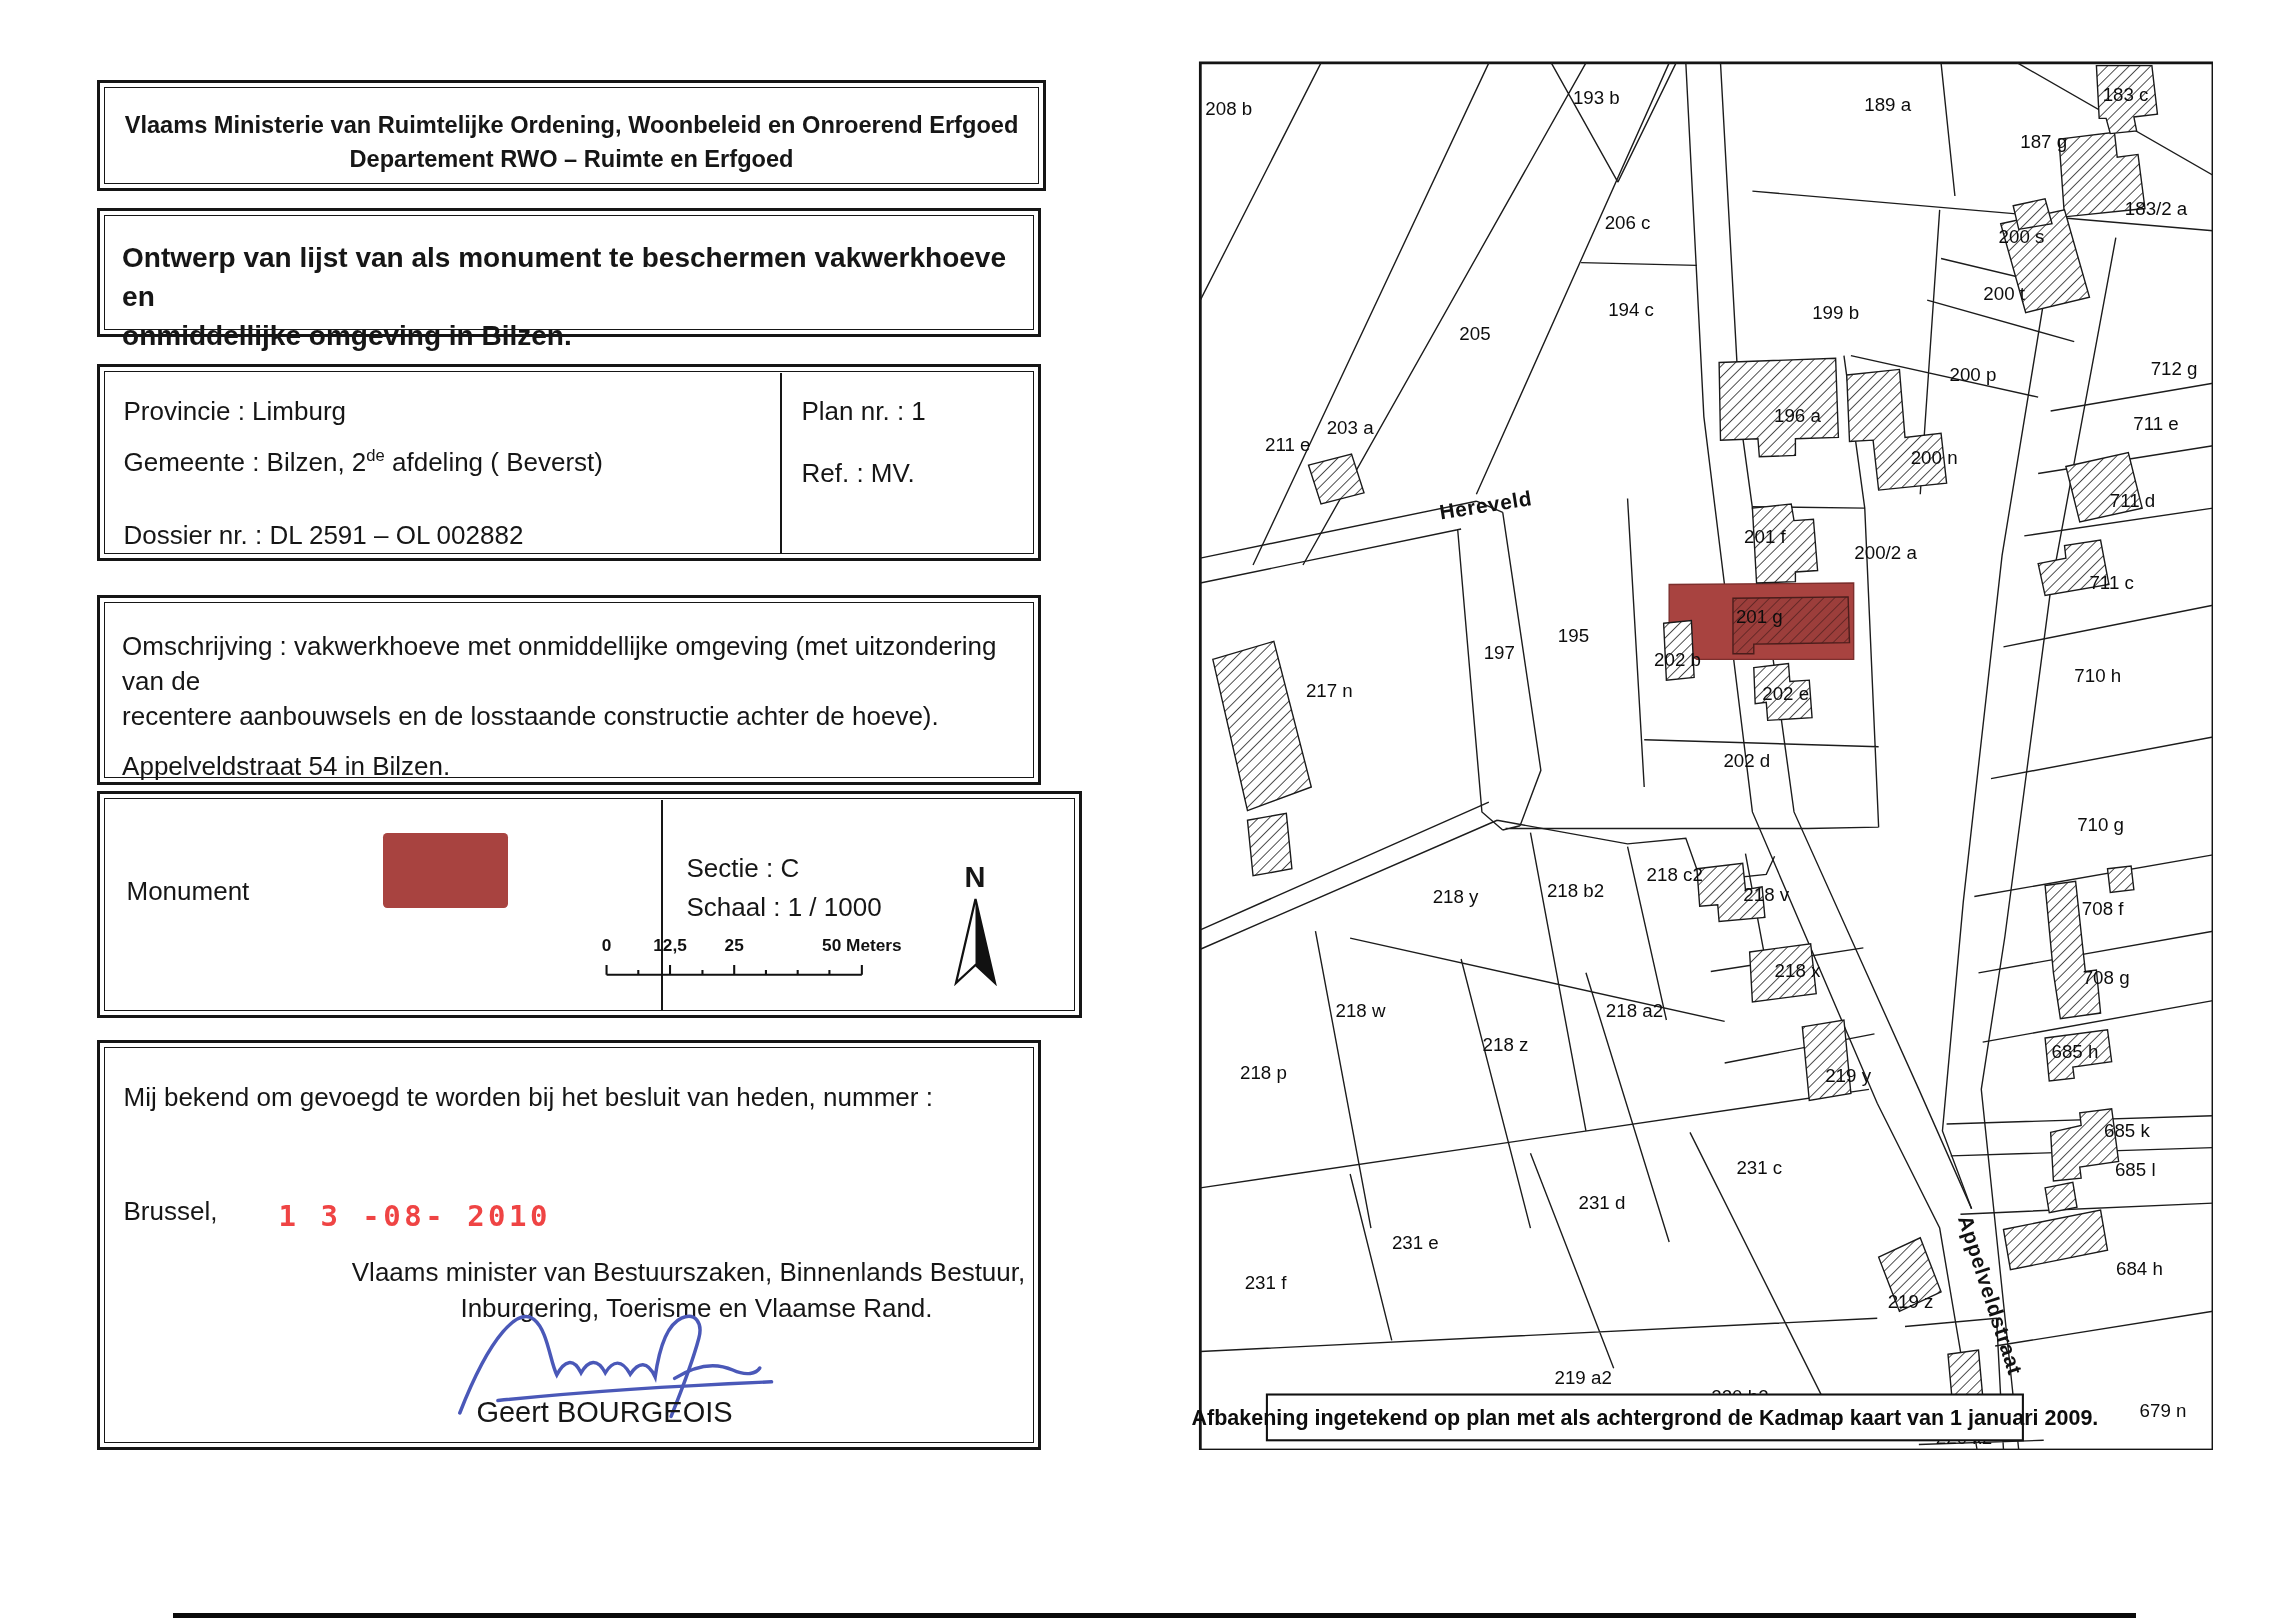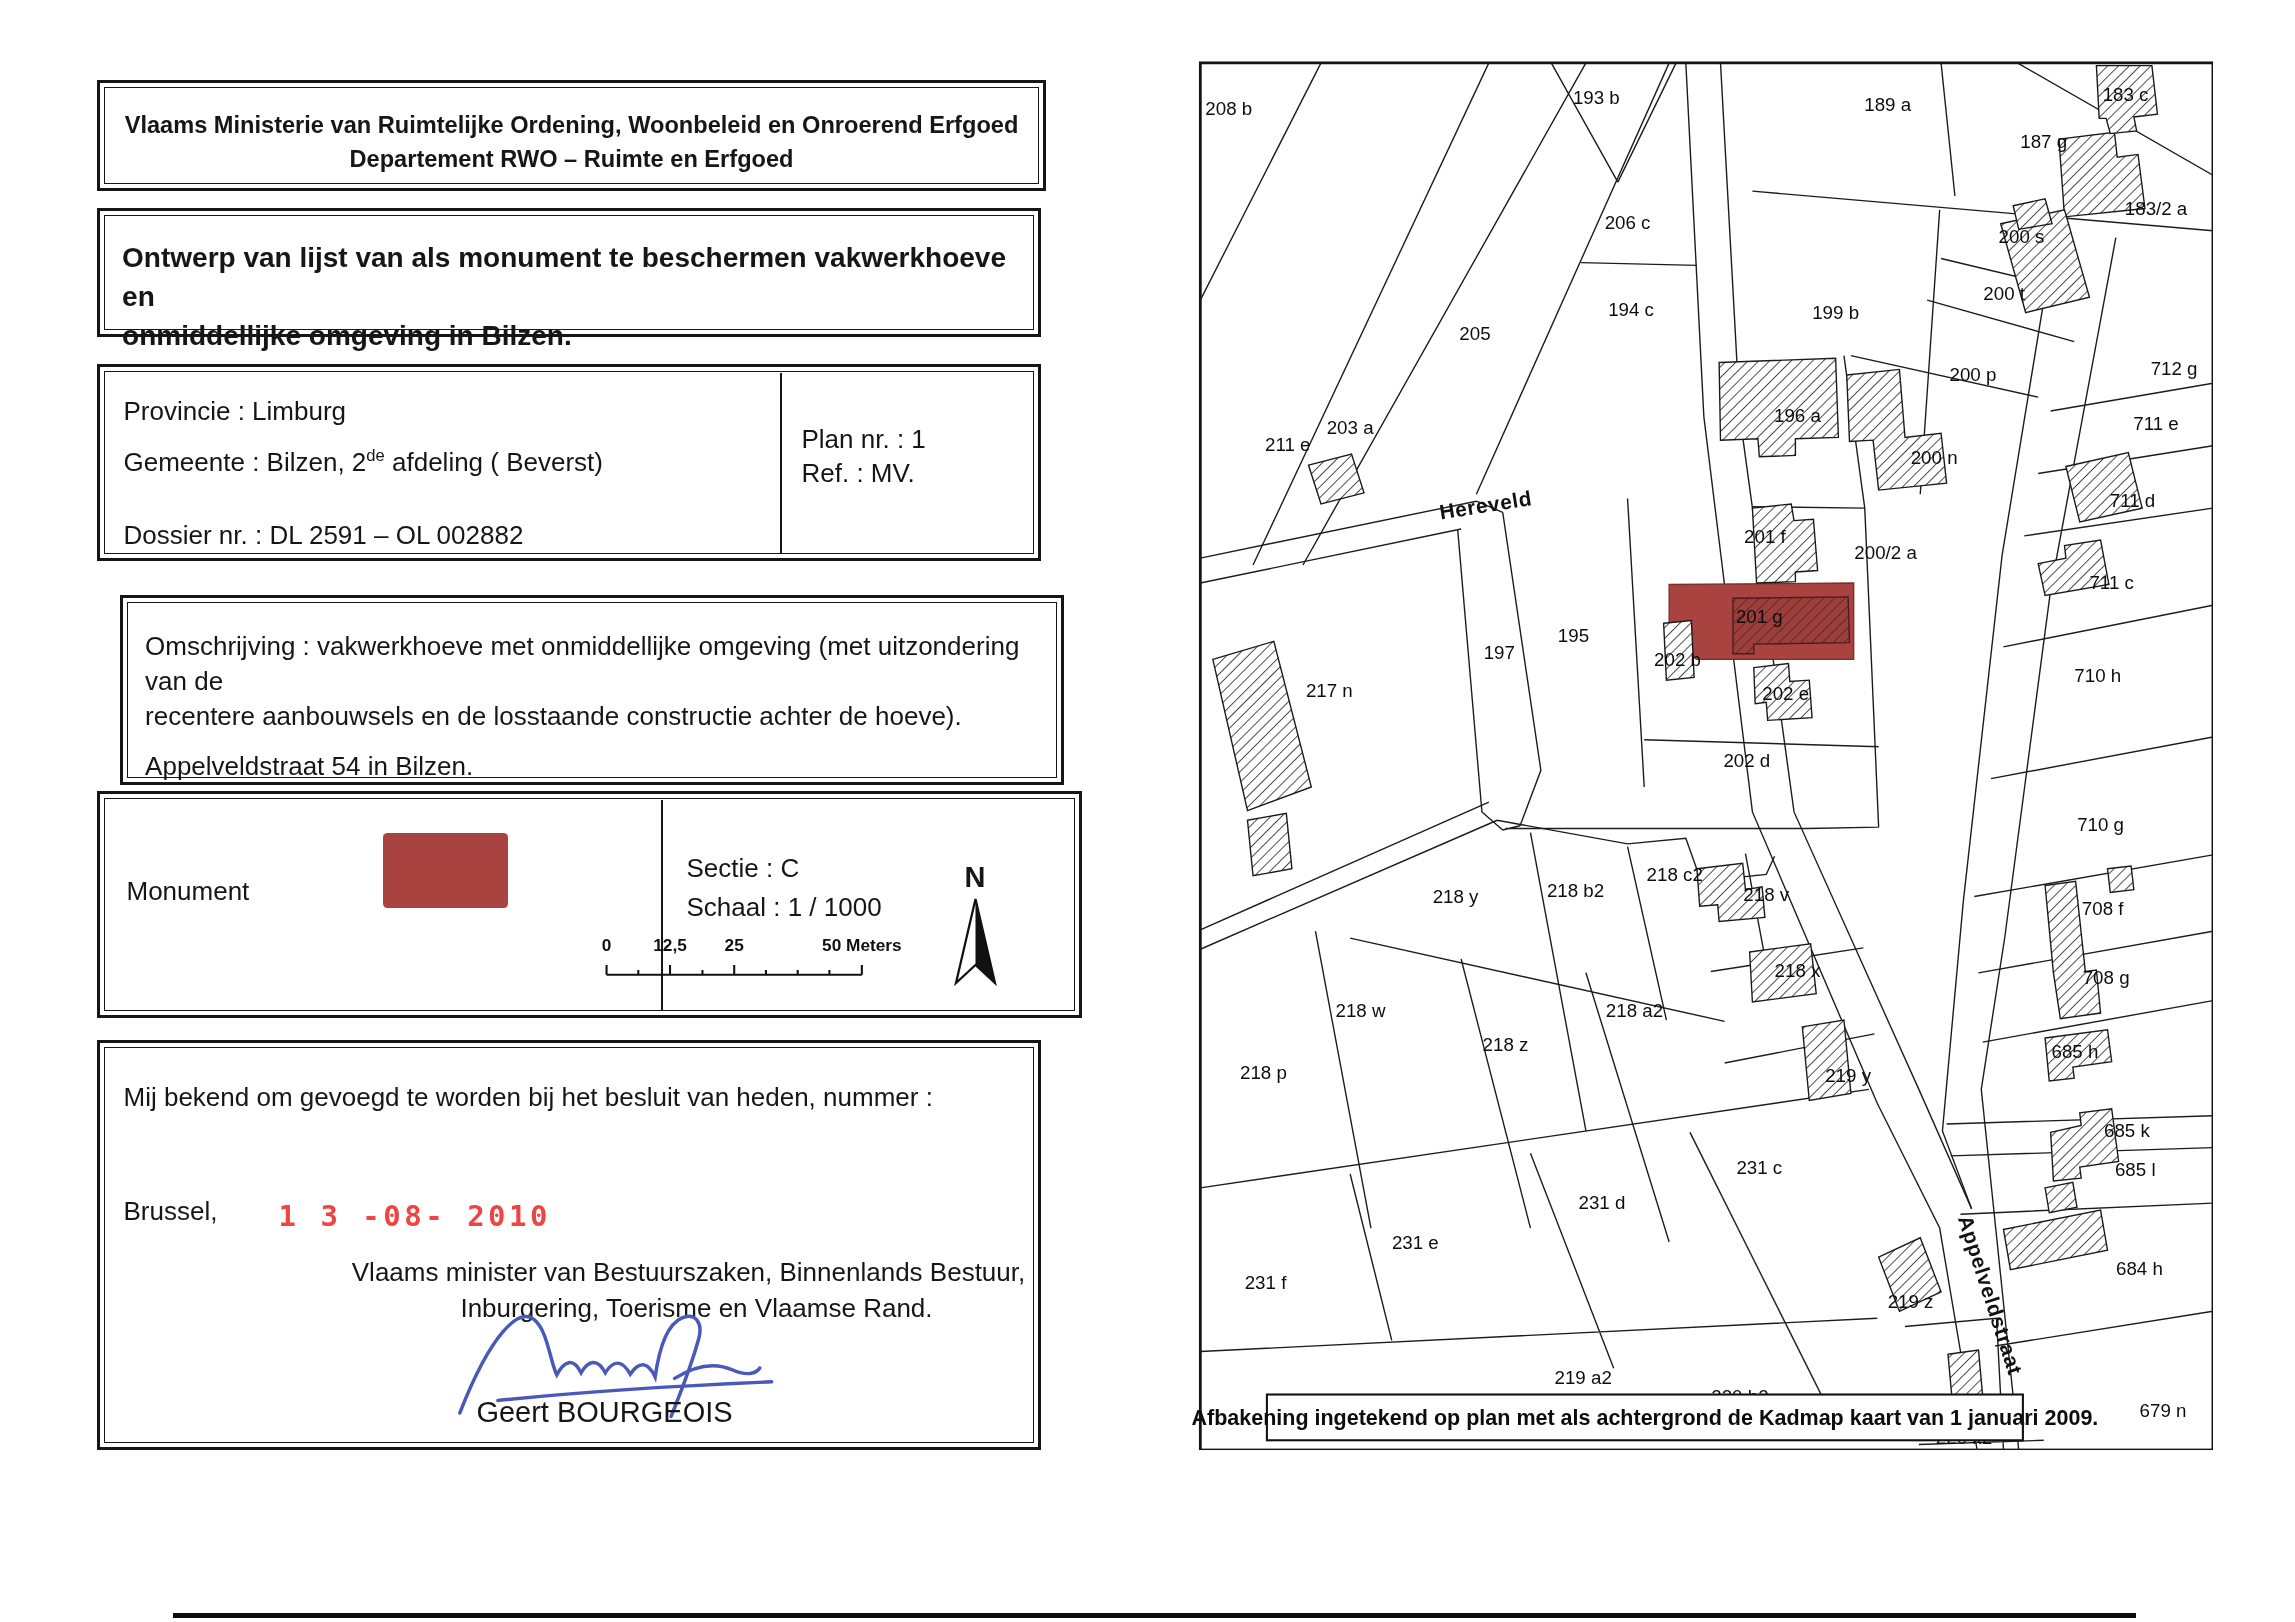--- a/index.html
+++ b/index.html
@@ -47,26 +47,26 @@
   </div>
 
   <div class="dbox" style="left:97px;top:364px;width:938px;height:191px;">
     <div class="inner">
       <div class="vdiv" style="left:674px;"></div>
       <div class="abs fld" style="left:18px;top:23.6px;">Provincie : Limburg</div>
       <div class="abs fld" style="left:18px;top:73px;">
         <span>Gemeente : Bilzen, 2</span><sup>de</sup><span> afdeling ( Beverst)</span>
       </div>
       <div class="abs fld" style="left:18px;top:147px;">Dossier nr. : DL 2591 – OL 002882</div>
-      <div class="abs fld" style="left:696px;top:23.6px;margin-top:28px;">Plan nr. : 1</div>
+      <div class="abs fld" style="left:696px;top:23.6px;">Plan nr. : 1</div>
       <div class="abs fld" style="left:696px;top:85px;">Ref. : MV.</div>
     </div>
   </div>
 
-  <div class="dbox" style="left:97px;top:595px;width:938px;height:184px;margin-left:23px;">
+  <div class="dbox" style="left:97px;top:595px;width:938px;height:184px;">
     <div class="inner fld" style="padding:25px 0 0 16.6px;line-height:1.35;">
       <div>Omschrijving : vakwerkhoeve met onmiddellijke omgeving (met uitzondering van de</div>
       <div>recentere aanbouwsels en de losstaande constructie achter de hoeve).</div>
       <div style="margin-top:15.3px;">Appelveldstraat 54 in Bilzen.</div>
     </div>
   </div>
 
   <div class="dbox" style="left:97px;top:791px;width:979px;height:221px;">
     <div class="inner">
       <div class="vdiv" style="left:555px;"></div>

